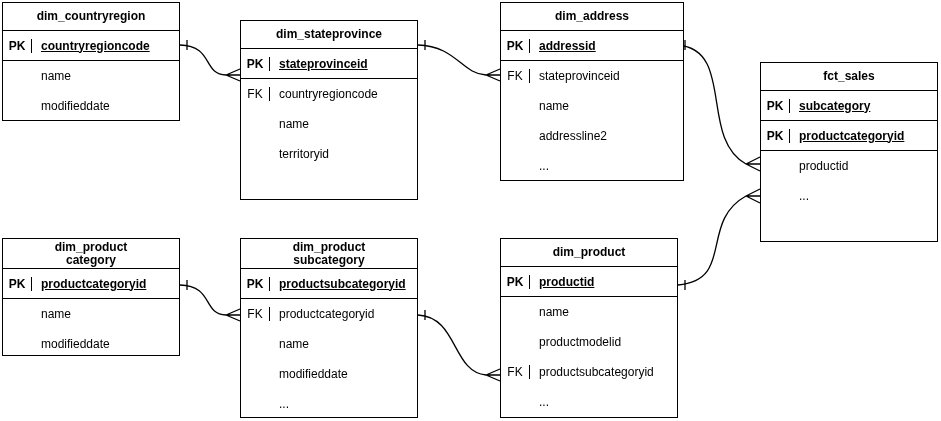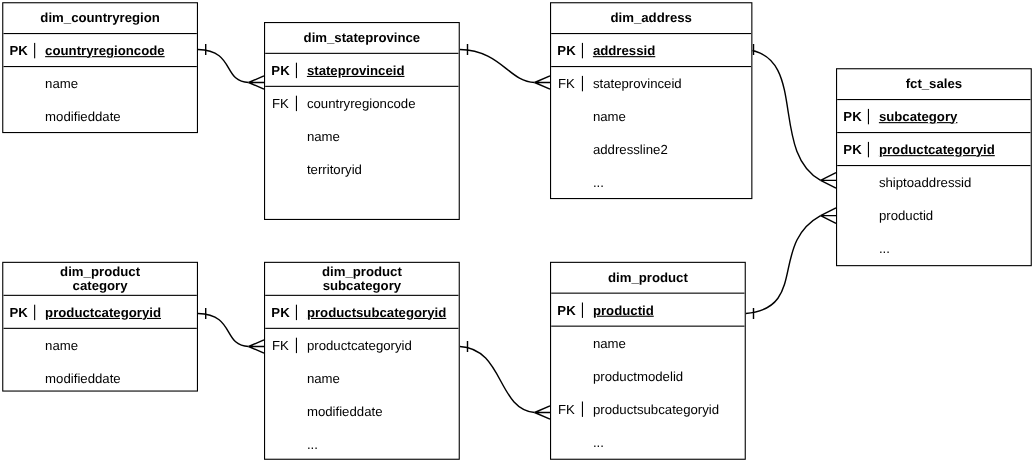--- a/index.html
+++ b/index.html
@@ -163,24 +163,20 @@
     <div class="t-row keyrow">
       <div class="t-key pkkey">PK</div>
       <div class="t-field pkfield">subcategory</div>
     </div>
     <div class="t-row keyrow">
       <div class="t-key pkkey">PK</div>
       <div class="t-field pkfield">productcategoryid</div>
     </div>
     <div class="t-row">
       <div class="t-key"></div>
-      <div class="t-field">shiptoaddressid</div>
-    </div>
-    <div class="t-row">
-      <div class="t-key"></div>
       <div class="t-field">productid</div>
     </div>
     <div class="t-row">
       <div class="t-key"></div>
       <div class="t-field">...</div>
     </div>
   </div>
 
   <div class="tbl" style="left:2px;top:238px;width:178px;height:118px;">
     <div class="t-title" style="height:30px;">dim_product

